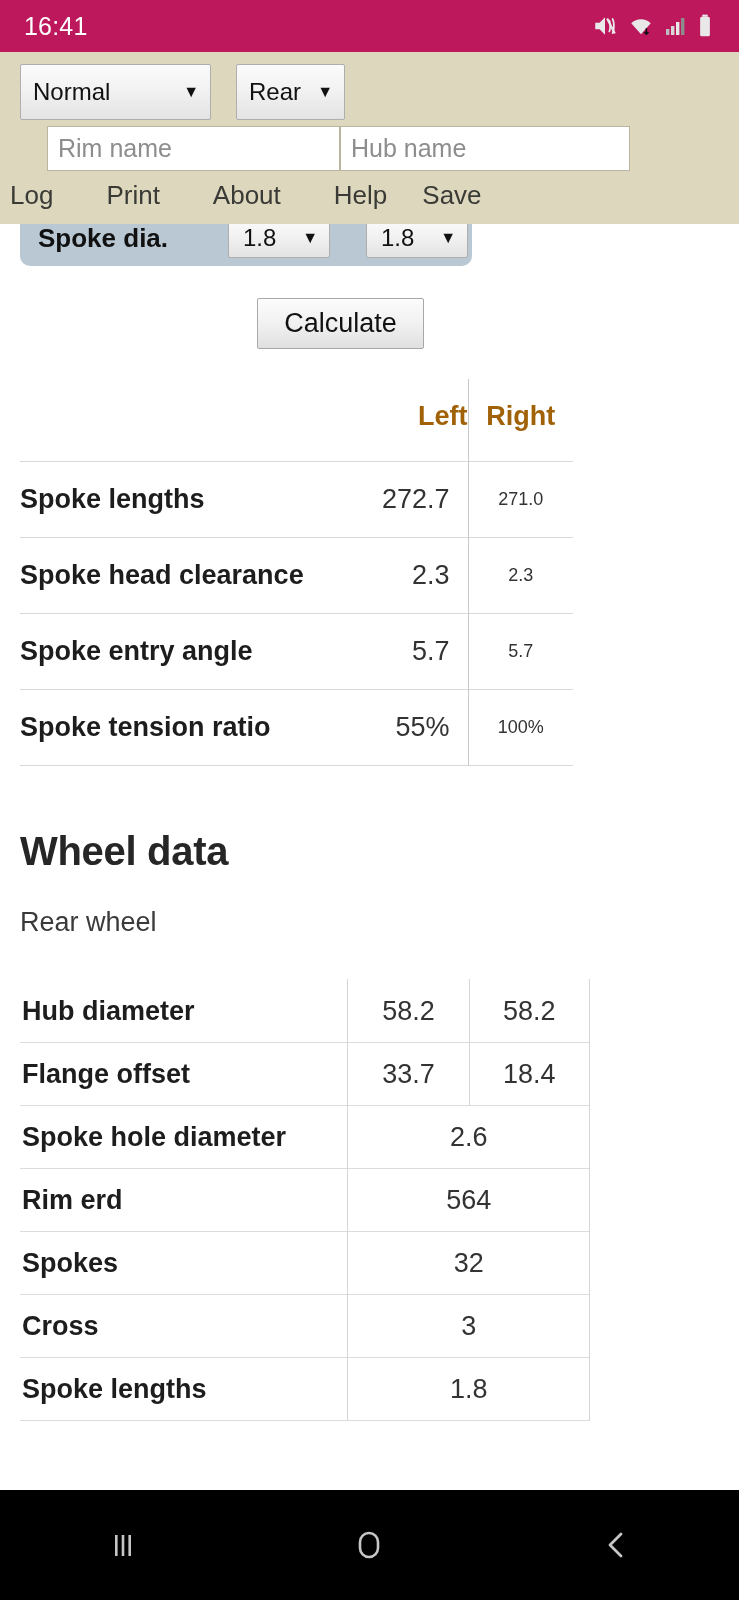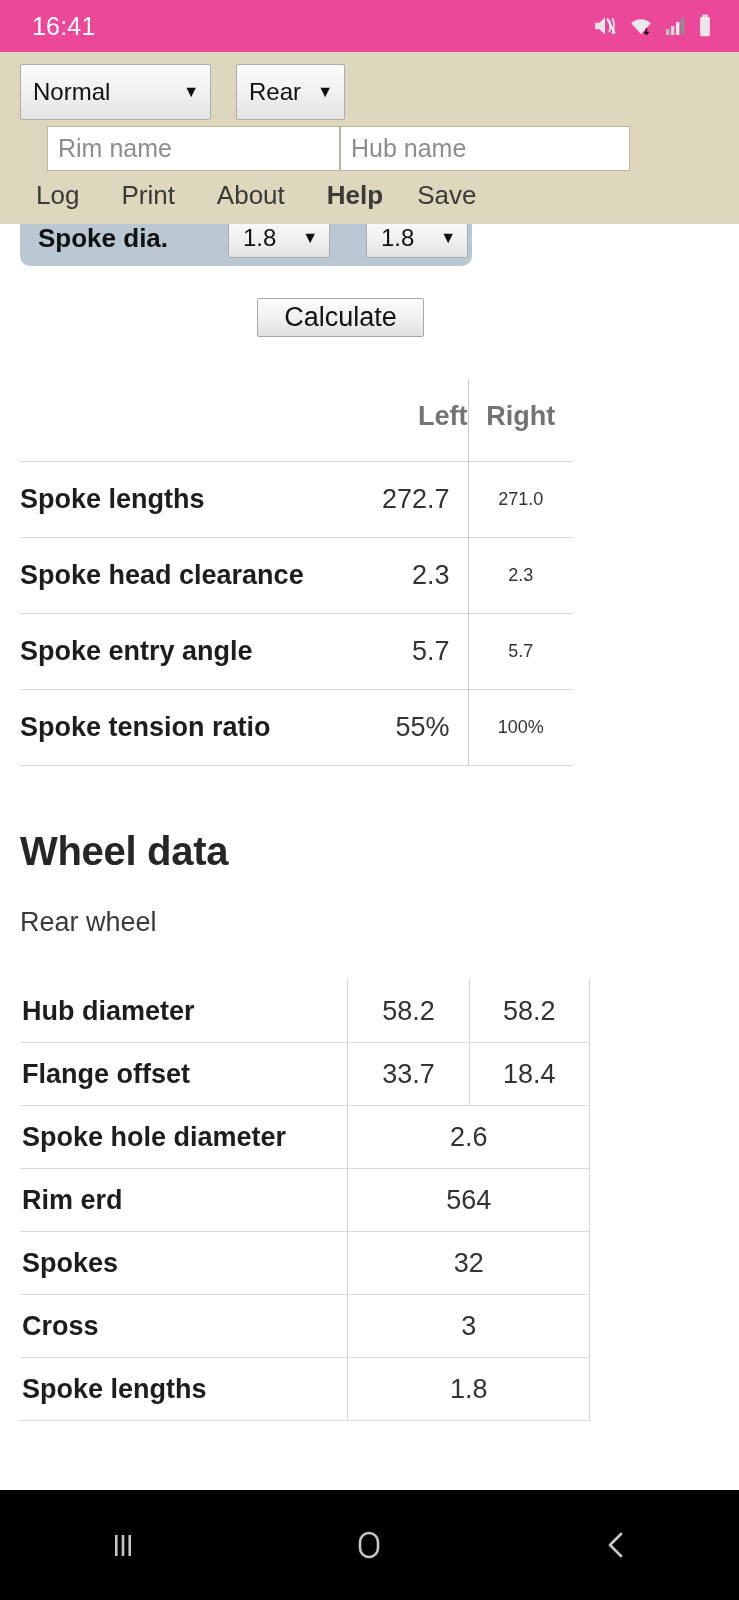--- a/index.html
+++ b/index.html
@@ -19,25 +19,25 @@
     background: #ffffff;
     overflow: hidden;
   }
 
   
   .status-bar {
     position: absolute;
     top: 0; left: 0;
     width: 739px;
     height: 52px;
-    background: #ec4899;
+    background: #be185d;
     display: flex;
     align-items: center;
     justify-content: space-between;
-    padding: 0 26px 0 32px;
+    padding: 0 26px 0 24px;
   }
   .status-time {
     color: #ffffff;
     font-size: 25px;
     letter-spacing: 0.2px;
   }
   .status-icons {
     display: flex;
     align-items: center;
     gap: 9px;
@@ -97,34 +97,34 @@
     height: 45px;
     padding: 0 10px;
   }
   .txt::placeholder { color: #8d8d8d; }
   .txt-hub { width: 290px; }
   .txt-rim { width: 293px; margin-left: 27px; }
 
   .navlinks {
     display: flex;
     align-items: center;
-    gap: 0;
-    padding-left: 36px;
+    gap: 11px;
+    padding-left: 10px;
   }
   .navlink {
     font-size: 26px;
     color: #3a3a36;
     text-decoration: none;
     padding: 2px 0;
     margin-right: 42px;
     cursor: pointer;
     white-space: nowrap;
   }
   .navlink:last-child { margin-right: 0; }
-  .navlink.tight { margin-right: 34px; font-weight: bold; }
+  .navlink.tight { margin-right: 24px; }
 
   
   .content {
     position: absolute;
     top: 224px; left: 0;
     width: 739px;
     height: 1266px;
     background: #ffffff;
     overflow: hidden;
   }
@@ -165,40 +165,40 @@
     justify-content: center;
     padding-right: 58px;
   }
   .calc-btn {
     background: linear-gradient(to bottom, #fcfcfc 0%, #f1f1f1 50%, #e0e0e0 100%);
     border: 1px solid #a8a8a8;
     border-radius: 2px;
     font-family: "Liberation Sans", sans-serif;
     font-size: 27px;
     color: #111;
-    padding: 3px 26px;
+    padding: 9px 26px;
     cursor: pointer;
   }
 
   
   .results-table {
     position: absolute;
     top: 155px; left: 20px;
     width: 553px;
     border-collapse: collapse;
   }
   .results-table th, .results-table td {
     padding: 0;
     height: 76px;
     vertical-align: middle;
   }
   .results-table .rt-head th {
     font-size: 27px;
     font-weight: bold;
-    color: #737373;
+    color: #a16207;
     text-align: right;
     height: 82px;
     padding-bottom: 6px;
   }
   .results-table .rt-head th.blank { border: 0; }
   .results-table tbody tr { border-top: 1px solid #d8d8d8; }
   .results-table .c-label {
     font-size: 27px;
     font-weight: bold;
     color: #1d1d1d;

